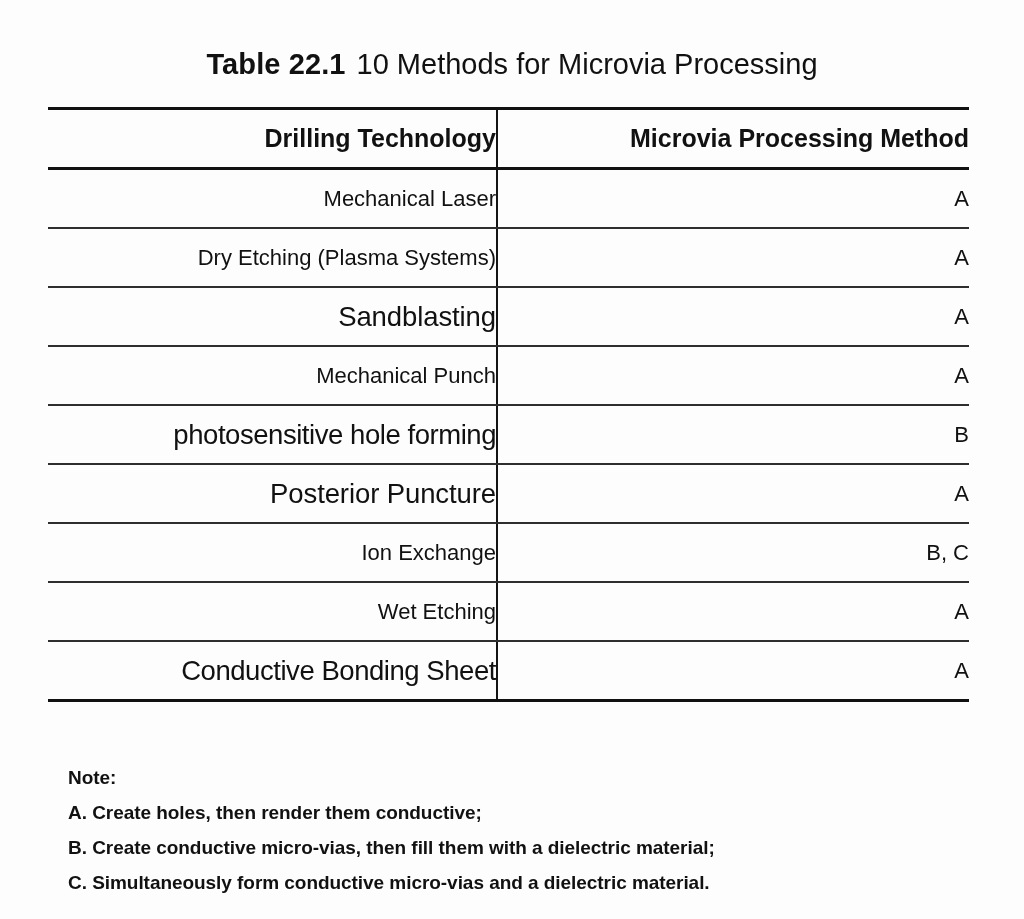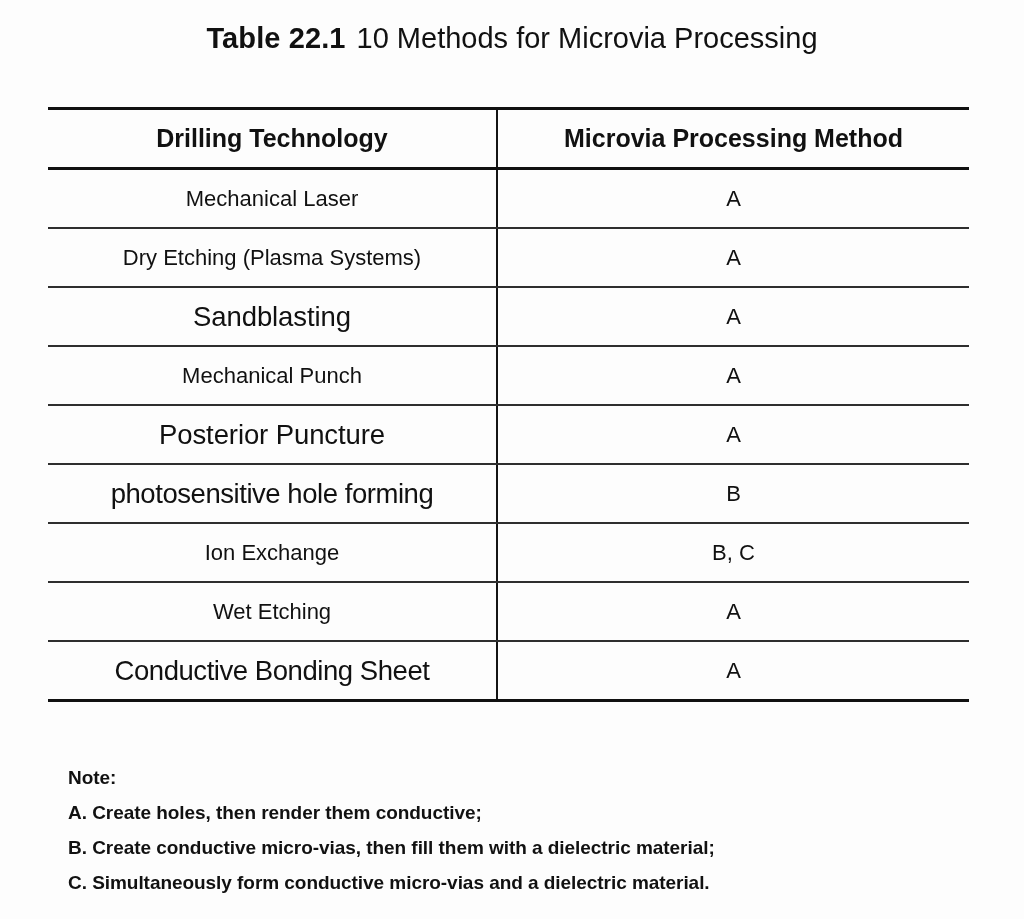--- a/index.html
+++ b/index.html
@@ -19,21 +19,21 @@
     position: relative;
     width: 1024px;
     height: 919px;
     box-sizing: border-box;
   }
 
   
   .title {
     position: absolute;
     left: 0;
-    top: 18px;
+    top: 44px;
     width: 1024px;
     text-align: center;
     font-size: 29px;
     line-height: 40px;
     color: #111111;
     white-space: nowrap;
   }
   .title .title-strong {
     font-weight: bold;
     letter-spacing: 0.1px;
@@ -57,21 +57,21 @@
     width: 921px;
   }
 
   table.data col.c1 { width: 449px; }
   table.data col.c2 { width: 472px; }
 
   table.data th,
   table.data td {
     padding: 0;
     margin: 0;
-    text-align: center;
+    text-align: right;
     vertical-align: middle;
     color: #111111;
   }
 
   
   table.data th.col1,
   table.data td.col1 {
     border-right: 2.5px solid #141414;
   }
 
@@ -162,26 +162,26 @@
           </tr>
           <tr>
             <td class="col1 tech big">Sandblasting</td>
             <td class="col2 method">A</td>
           </tr>
           <tr>
             <td class="col1 tech">Mechanical Punch</td>
             <td class="col2 method">A</td>
           </tr>
           <tr>
-            <td class="col1 tech big">Posterior Puncture</td>
-            <td class="col2 method">A</td>
-          </tr>
-          <tr>
             <td class="col1 tech xbig">photosensitive hole forming</td>
             <td class="col2 method">B</td>
+          </tr>
+          <tr>
+            <td class="col1 tech big">Posterior Puncture</td>
+            <td class="col2 method">A</td>
           </tr>
           <tr>
             <td class="col1 tech">Ion Exchange</td>
             <td class="col2 method">B, C</td>
           </tr>
           <tr>
             <td class="col1 tech">Wet Etching</td>
             <td class="col2 method">A</td>
           </tr>
           <tr>

